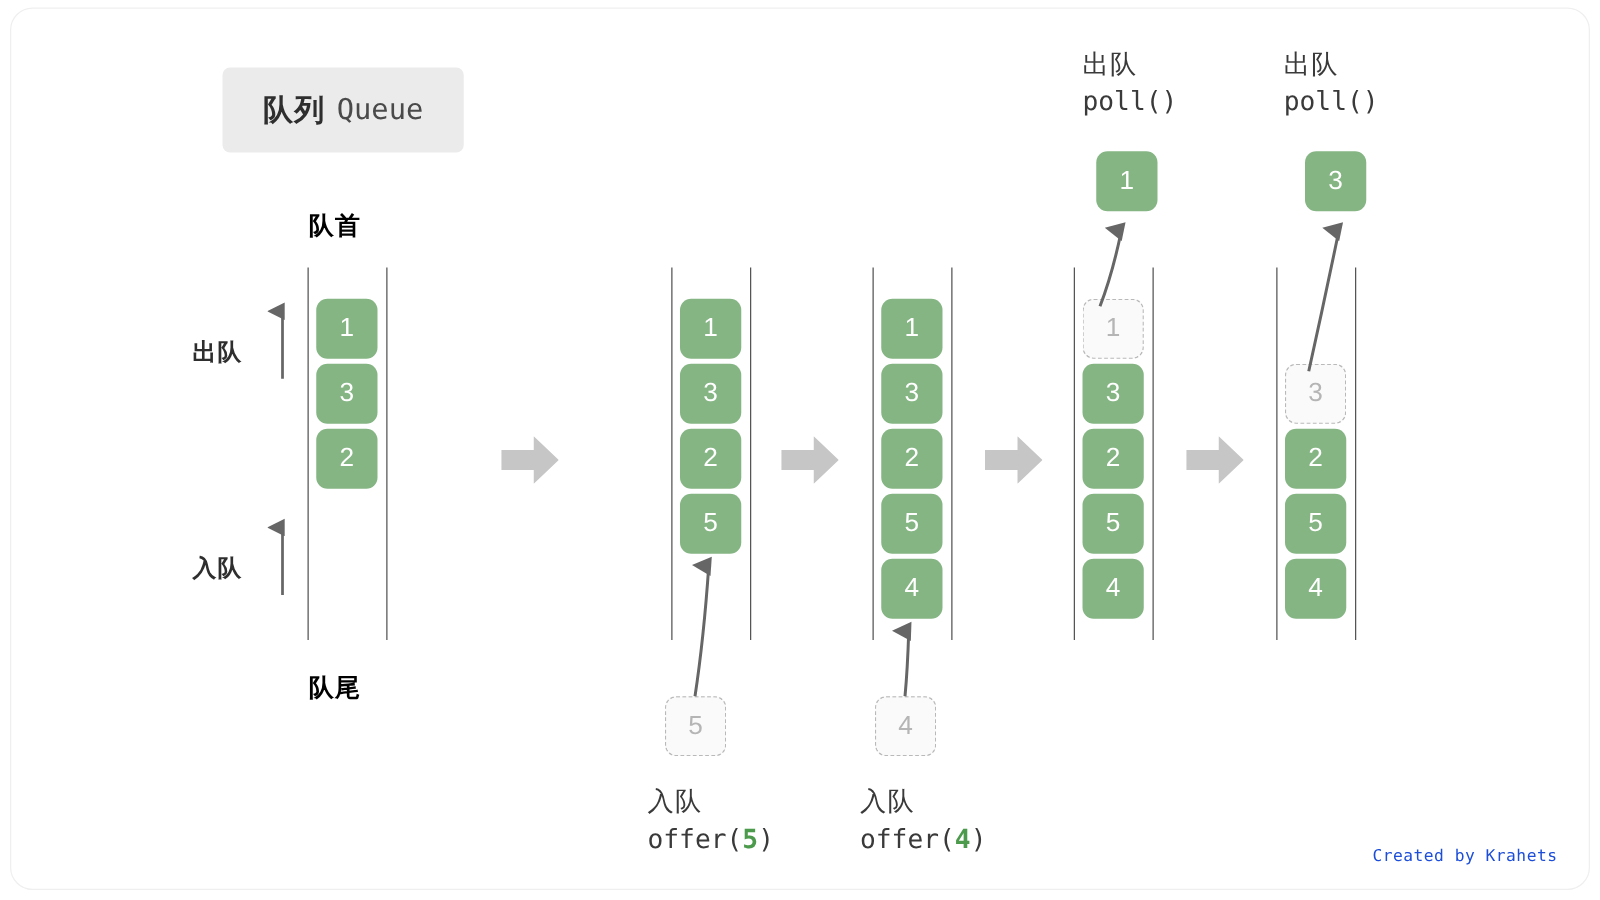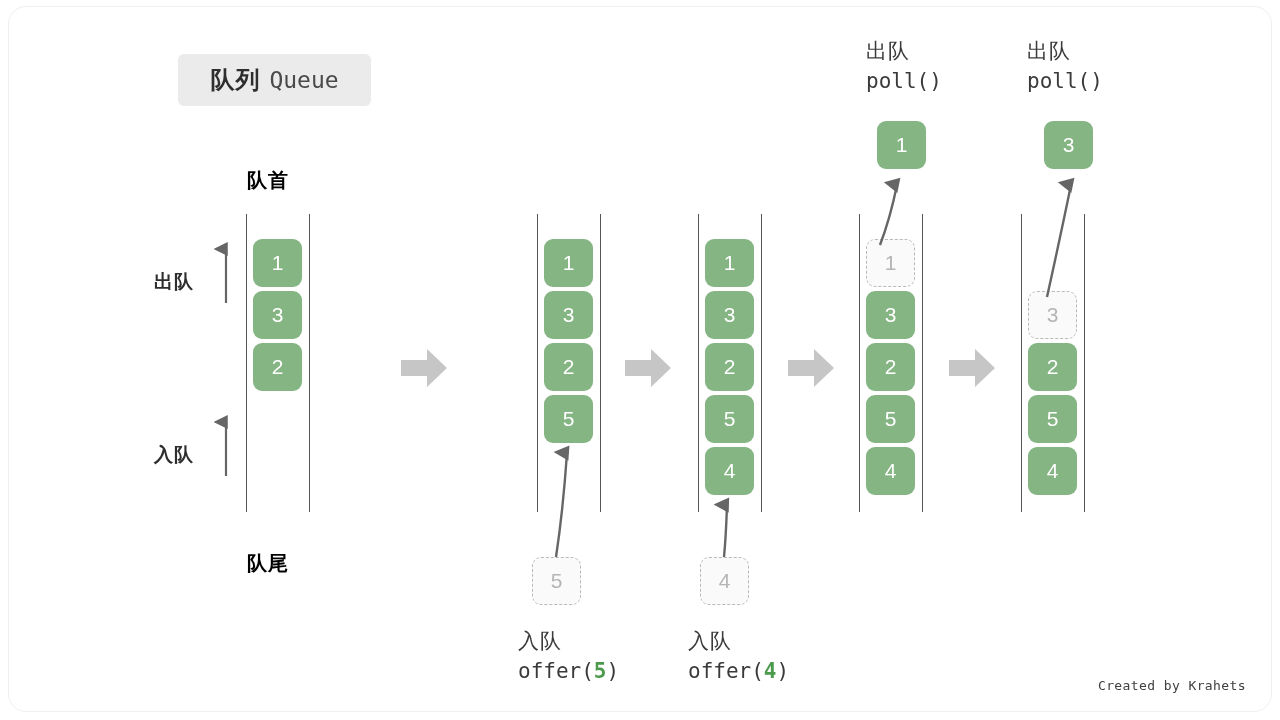--- a/index.html
+++ b/index.html
@@ -25,21 +25,21 @@
     box-sizing: border-box;
     overflow: hidden;
   }
 
   
   .title-badge {
     position: absolute;
     left: 169px;
     top: 47px;
     width: 193px;
-    height: 52px;
+    height: 68px;
     background: #ebebeb;
     border-radius: 6px;
     display: flex;
     align-items: center;
     justify-content: center;
     gap: 9px;
   }
   .title-cn {
     font-size: 24px;
     font-weight: bold;
@@ -140,36 +140,36 @@
   }
   .op-caption .op-code .arg { color: #4c9a4c; font-weight: bold; }
 
   
   .credit {
     position: absolute;
     right: 25px;
     bottom: 18px;
     font-family: "DejaVu Sans Mono", "Liberation Mono", monospace;
     font-size: 13px;
-    color: #404040;
+    color: #1d4ed8;
     letter-spacing: 0.4px;
   }
 </style>
 </head>
 <body>
 
 <div class="card">
 
   <div class="title-badge">
     <span class="title-cn">队列</span>
     <span class="title-en">Queue</span>
   </div>
 
   <div class="head-label" style="left:238px; top:160px;">队首</div>
-  <div class="head-label" style="left:238px; top:543px;">队尾</div>
+  <div class="head-label" style="left:238px; top:530px;">队尾</div>
 
   <div class="side-label" style="left:145px; top:262px;">出队</div>
   <svg class="thin-arrow" style="left:205px; top:232px;" width="24" height="66">
     <defs>
       <marker id="mk-up-a" markerWidth="7" markerHeight="7" refX="3.2" refY="5.6" orient="auto">
         <path d="M3.2,0 L6.4,6.4 L0,6.4 Z" fill="#666666"></path>
       </marker>
     </defs>
     <line x1="12" y1="64" x2="12" y2="10" stroke="#666666" stroke-width="2.2" marker-end="url(#mk-up-a)"></line>
   </svg>

